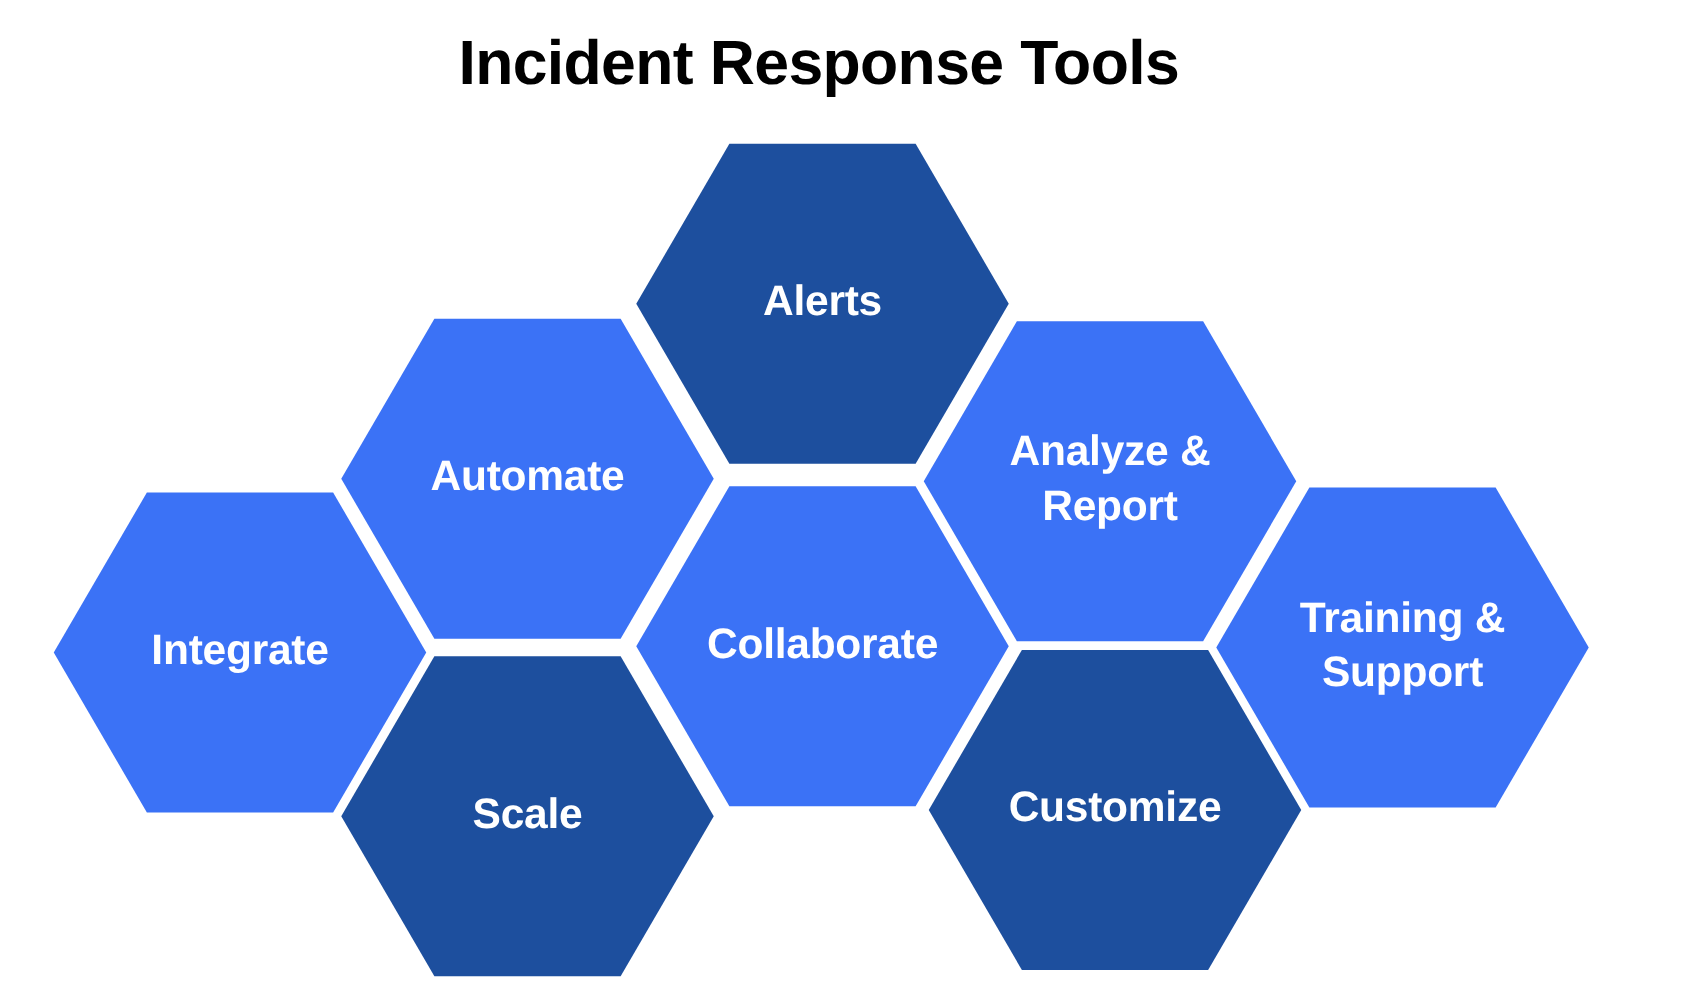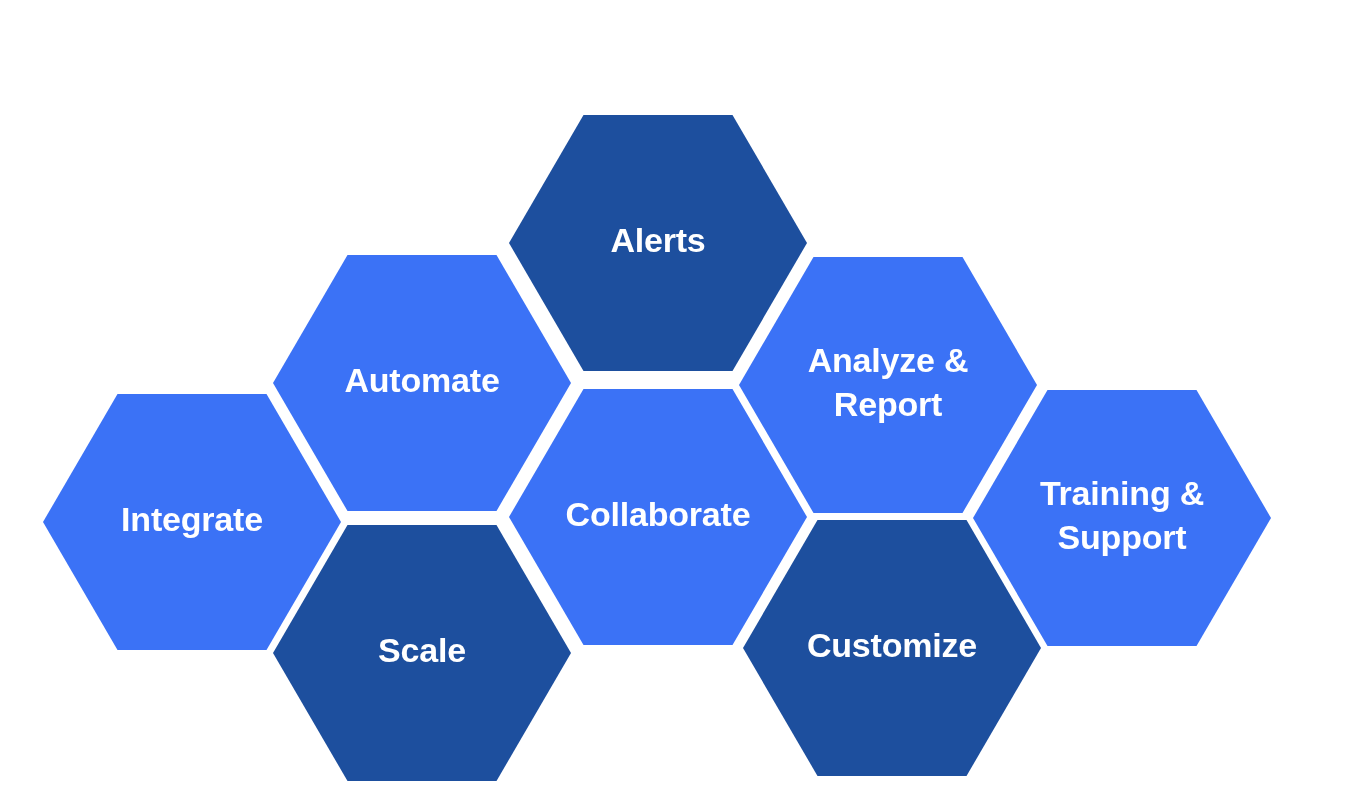--- a/index.html
+++ b/index.html
@@ -47,20 +47,21 @@
     text-anchor: middle;
     dominant-baseline: middle;
     letter-spacing: -0.2px;
   }
 </style>
 </head>
 <body>
 
 <div id="infographic">
 
+  <div id="diagram-title">Incident Response Tools</div>
 
   <svg id="hex-grid" viewBox="0 0 1350 796" xmlns="http://www.w3.org/2000/svg">
     <g id="hex-cells">
         <g style="cursor: pointer;">
           <polygon points="43.0,522.0 117.5,394.0 266.5,394.0 341.0,522.0 266.5,650.0 117.5,650.0" fill="#3b72f6"></polygon>
           <text class="hex-label" x="192" y="522" font-size="34" fill="#ffffff"><tspan x="192" dy="0">Integrate</tspan></text>
         </g>
         <g style="cursor: pointer;">
           <polygon points="273.0,383.0 347.5,255.0 496.5,255.0 571.0,383.0 496.5,511.0 347.5,511.0" fill="#3b72f6"></polygon>
           <text class="hex-label" x="422" y="383" font-size="34" fill="#ffffff"><tspan x="422" dy="0">Automate</tspan></text>

